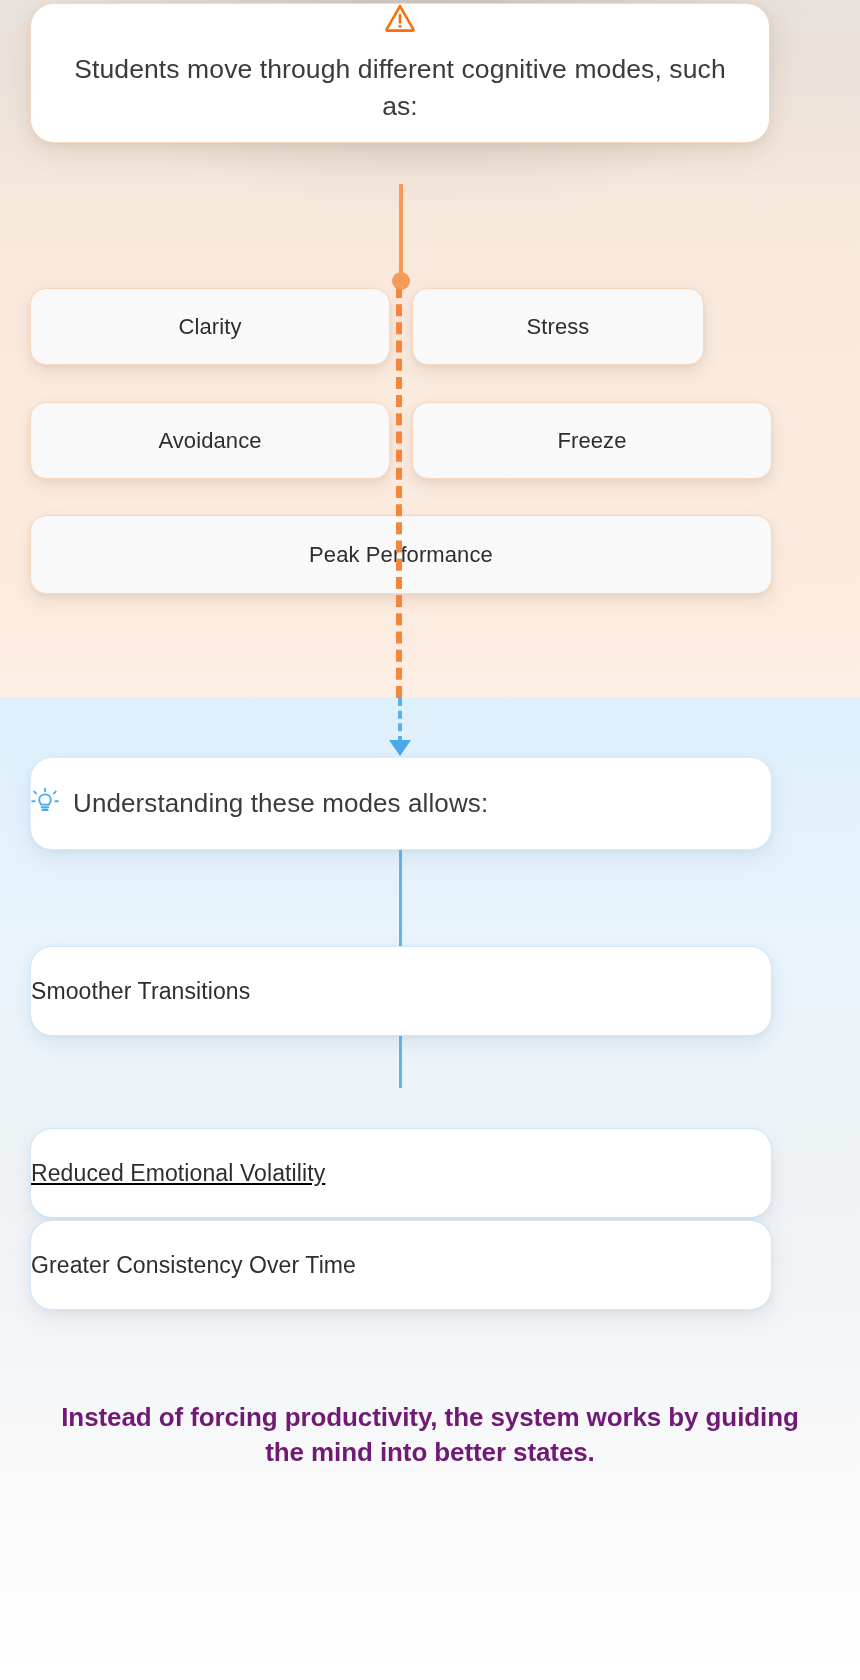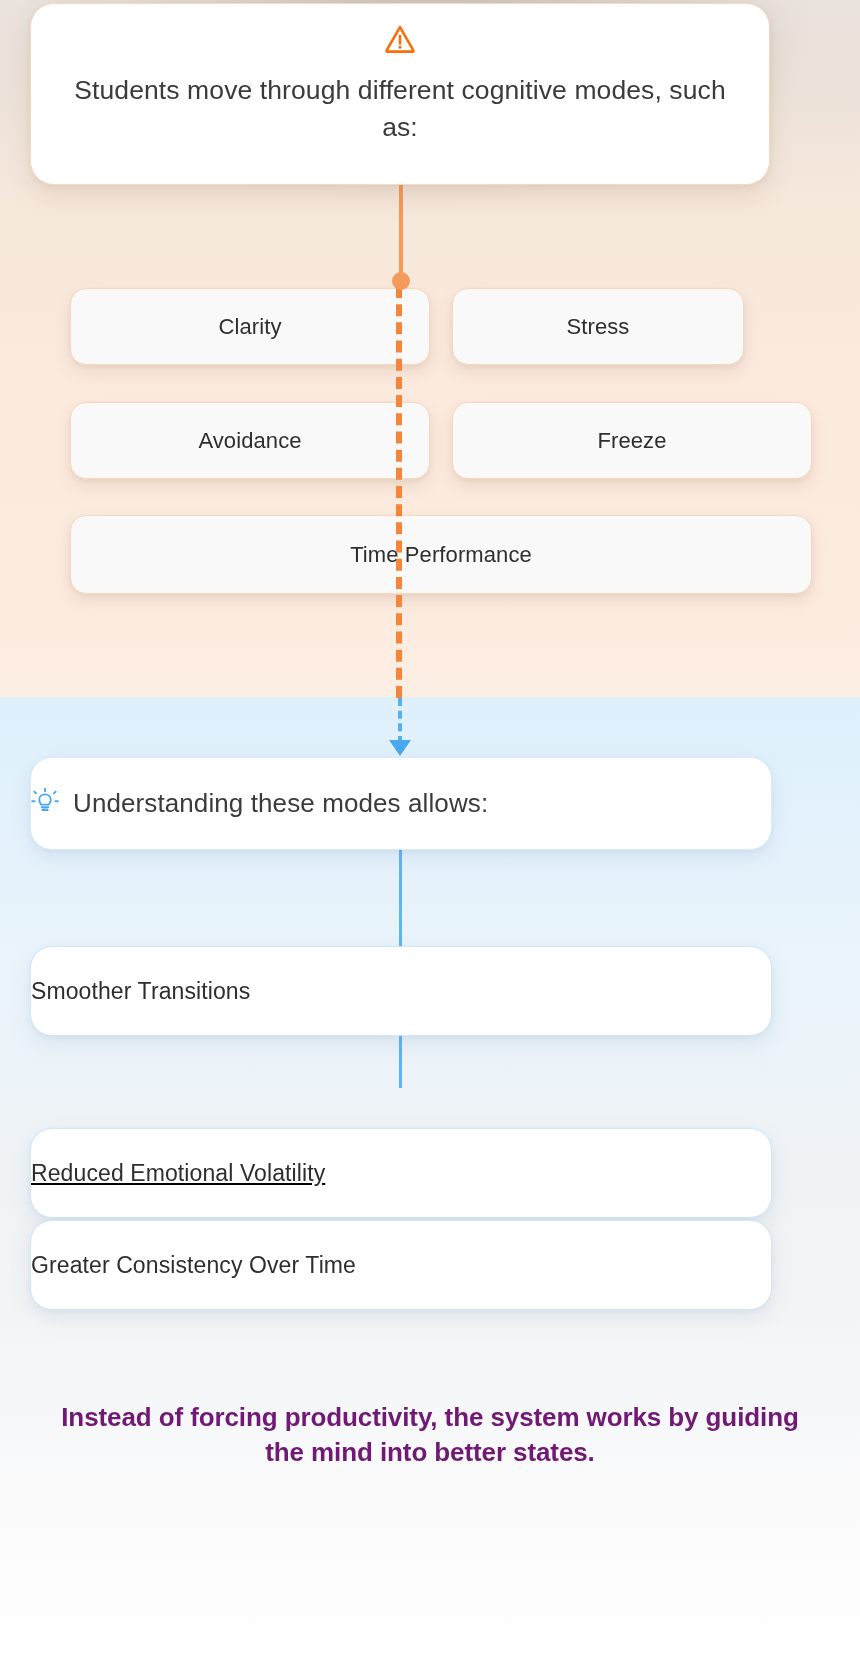--- a/index.html
+++ b/index.html
@@ -74,21 +74,21 @@
         #fbfbfc 55%,
         #ffffff 100%);
   }
 
   
   .header-card {
     position: absolute;
     left: 30px;
     top: 3px;
     width: 740px;
-    height: 182px;
+    height: 140px;
     background: #ffffff;
     border: 1.5px solid #f8d9bf;
     border-radius: 24px;
     box-shadow: 0 10px 26px rgba(120,90,60,0.13),
                 0 2px 6px rgba(120,90,60,0.07);
     display: flex;
     flex-direction: column;
     align-items: center;
     justify-content: center;
     padding: 14px 40px 32px 40px;
@@ -159,21 +159,20 @@
     position: absolute;
     background: #f9f9f9;
     border: 1.5px solid #f8d9bf;
     border-radius: 16px;
     display: flex;
     align-items: center;
     justify-content: center;
     box-shadow: 0 7px 16px rgba(140,105,70,0.14),
                 0 2px 4px rgba(140,105,70,0.07);
     z-index: 2;
-    margin-left: 40px;
   }
   .chip span {
     font-size: 22px;
     color: #2e2e2e;
     font-weight: 400;
     letter-spacing: 0.1px;
   }
   .chip-clarity  { left: 30px;  top: 288px; width: 360px; height: 77px; }
   .chip-stress   { left: 412px; top: 288px; width: 292px; height: 77px; }
   .chip-avoid    { left: 30px;  top: 402px; width: 360px; height: 77px; }
@@ -298,21 +297,21 @@
   <div class="chip chip-stress">
     <span>Stress</span>
   </div>
   <div class="chip chip-freeze">
     <span>Freeze</span>
   </div>
   <div class="chip chip-avoid">
     <span>Avoidance</span>
   </div>
   <div class="chip chip-peak">
-    <span>Time Performance</span>
+    <span>Peak Performance</span>
   </div>
 
   <div class="cool-section"></div>
 
   <div class="blue-header-card">
     <span class="bulb-icon">
       <svg width="28" height="28" viewBox="0 0 28 28" fill="none" xmlns="http://www.w3.org/2000/svg">
         <path d="M14 6.4 C10.6 6.4 8.2 8.9 8.2 12 C8.2 14.1 9.3 15.4 10.2 16.6 L17.8 16.6 C18.7 15.4 19.8 14.1 19.8 12 C19.8 8.9 17.4 6.4 14 6.4 Z" stroke="#4AA8EC" stroke-width="1.9" stroke-linejoin="round" fill="none"></path>
         <line x1="10.6" y1="19.1" x2="17.4" y2="19.1" stroke="#4AA8EC" stroke-width="1.9" stroke-linecap="round"></line>
         <line x1="11.6" y1="21.7" x2="16.4" y2="21.7" stroke="#4AA8EC" stroke-width="2.4" stroke-linecap="round"></line>

